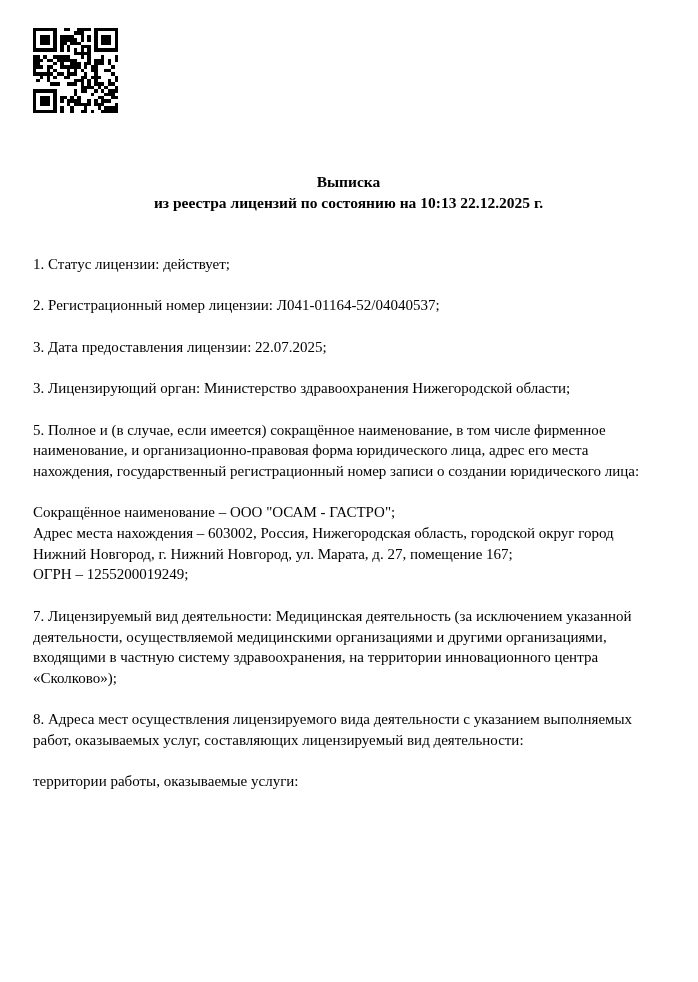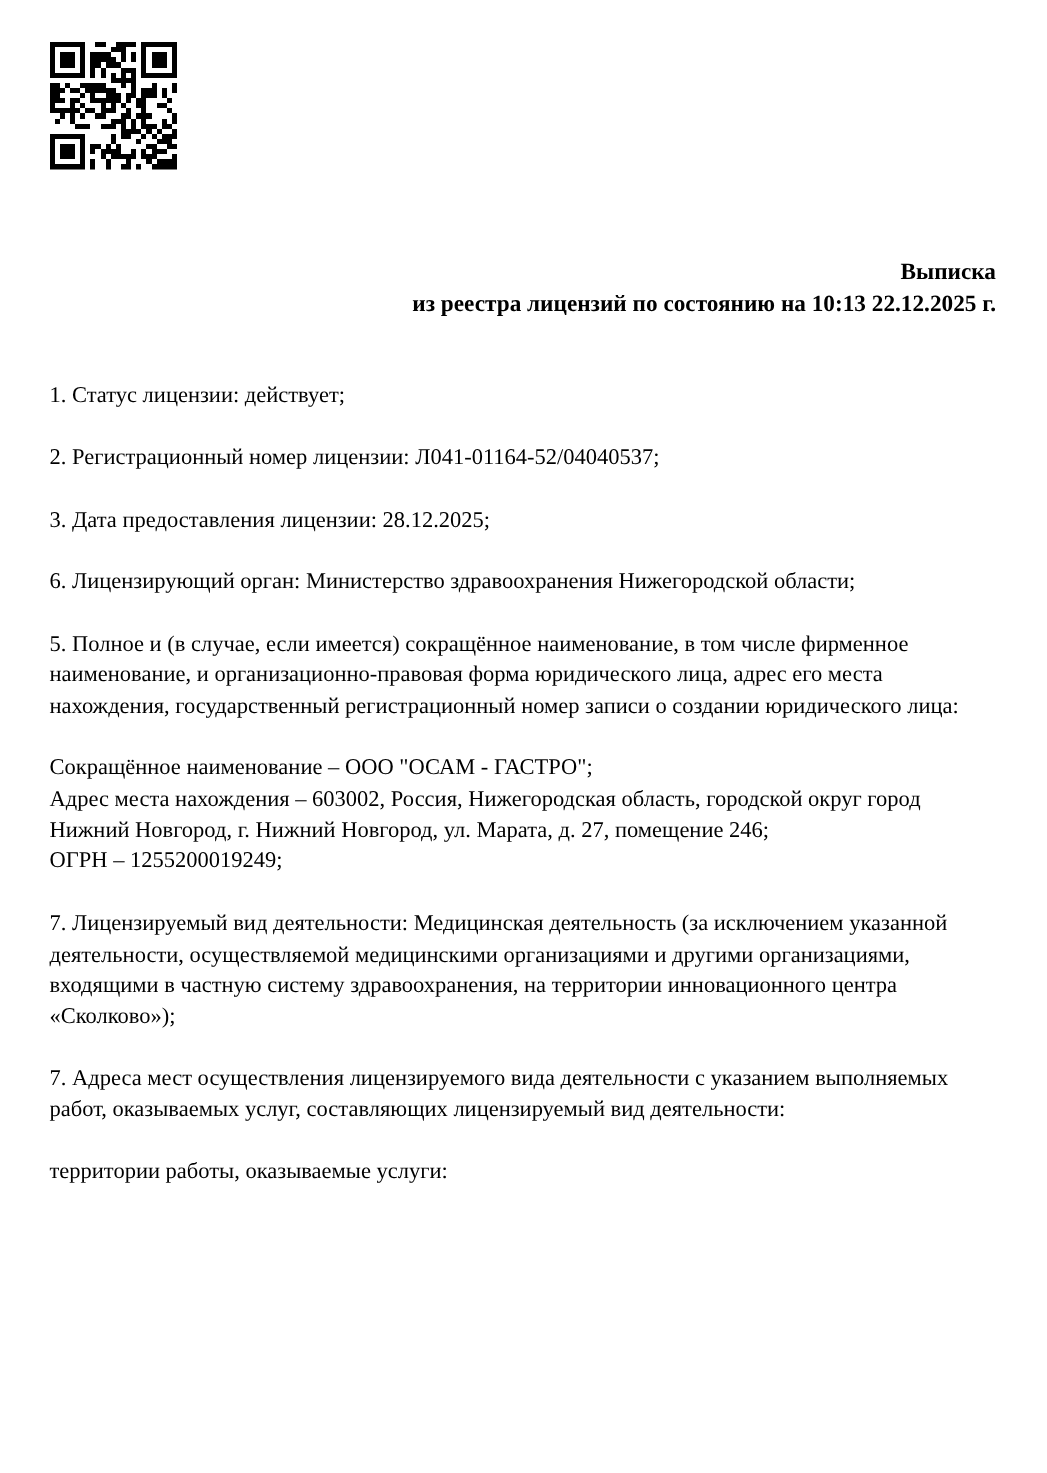--- a/index.html
+++ b/index.html
@@ -23,21 +23,21 @@
     height: 85px;
   }
   .qr svg { display: block; width: 85px; height: 85px; }
   .content {
     position: absolute;
     left: 33px;
     top: 171px;
     width: 631px;
   }
   .title {
-    text-align: right;
+    text-align: center;
     font-weight: bold;
     font-size: 15.5px;
     line-height: 21px;
     margin-bottom: 41px;
   }
   .para { margin-bottom: 20.7px; }
   .para:last-child { margin-bottom: 0; }
   .block-line { display: block; }
 </style>
 </head>
@@ -375,35 +375,35 @@
 
     <div class="title">
       <span class="block-line">Выписка</span>
       <span class="block-line">из реестра лицензий по состоянию на 10:13 22.12.2025 г.</span>
     </div>
 
     <div class="para">1. Статус лицензии: действует;</div>
 
     <div class="para">2. Регистрационный номер лицензии: Л041-01164-52/04040537;</div>
 
-    <div class="para">3. Дата предоставления лицензии: 28.12.2025;</div>
-
-    <div class="para">6. Лицензирующий орган: Министерство здравоохранения Нижегородской области;</div>
+    <div class="para">3. Дата предоставления лицензии: 22.07.2025;</div>
+
+    <div class="para">3. Лицензирующий орган: Министерство здравоохранения Нижегородской области;</div>
 
     <div class="para">5. Полное и (в случае, если имеется) сокращённое наименование, в том числе фирменное наименование, и организационно-правовая форма юридического лица, адрес его места нахождения, государственный регистрационный номер записи о создании юридического лица:</div>
 
     <div class="para">
       <span class="block-line">Сокращённое наименование – ООО "ОСАМ - ГАСТРО";</span>
-      <span class="block-line">Адрес места нахождения – 603002, Россия, Нижегородская область, городской округ город Нижний Новгород, г. Нижний Новгород, ул. Марата, д. 27, помещение 246;</span>
+      <span class="block-line">Адрес места нахождения – 603002, Россия, Нижегородская область, городской округ город Нижний Новгород, г. Нижний Новгород, ул. Марата, д. 27, помещение 167;</span>
       <span class="block-line">ОГРН – 1255200019249;</span>
     </div>
 
 
     <div class="para">7. Лицензируемый вид деятельности: Медицинская деятельность (за исключением указанной деятельности, осуществляемой медицинскими организациями и другими организациями, входящими в частную систему здравоохранения, на территории инновационного центра «Сколково»);</div>
 
-    <div class="para">7. Адреса мест осуществления лицензируемого вида деятельности с указанием выполняемых работ, оказываемых услуг, составляющих лицензируемый вид деятельности:</div>
+    <div class="para">8. Адреса мест осуществления лицензируемого вида деятельности с указанием выполняемых работ, оказываемых услуг, составляющих лицензируемый вид деятельности:</div>
 
     <div class="para">
       <span class="block-line">территории работы, оказываемые услуги:</span>
     </div>
 
   </div>
 </div>
 
 </body></html>

